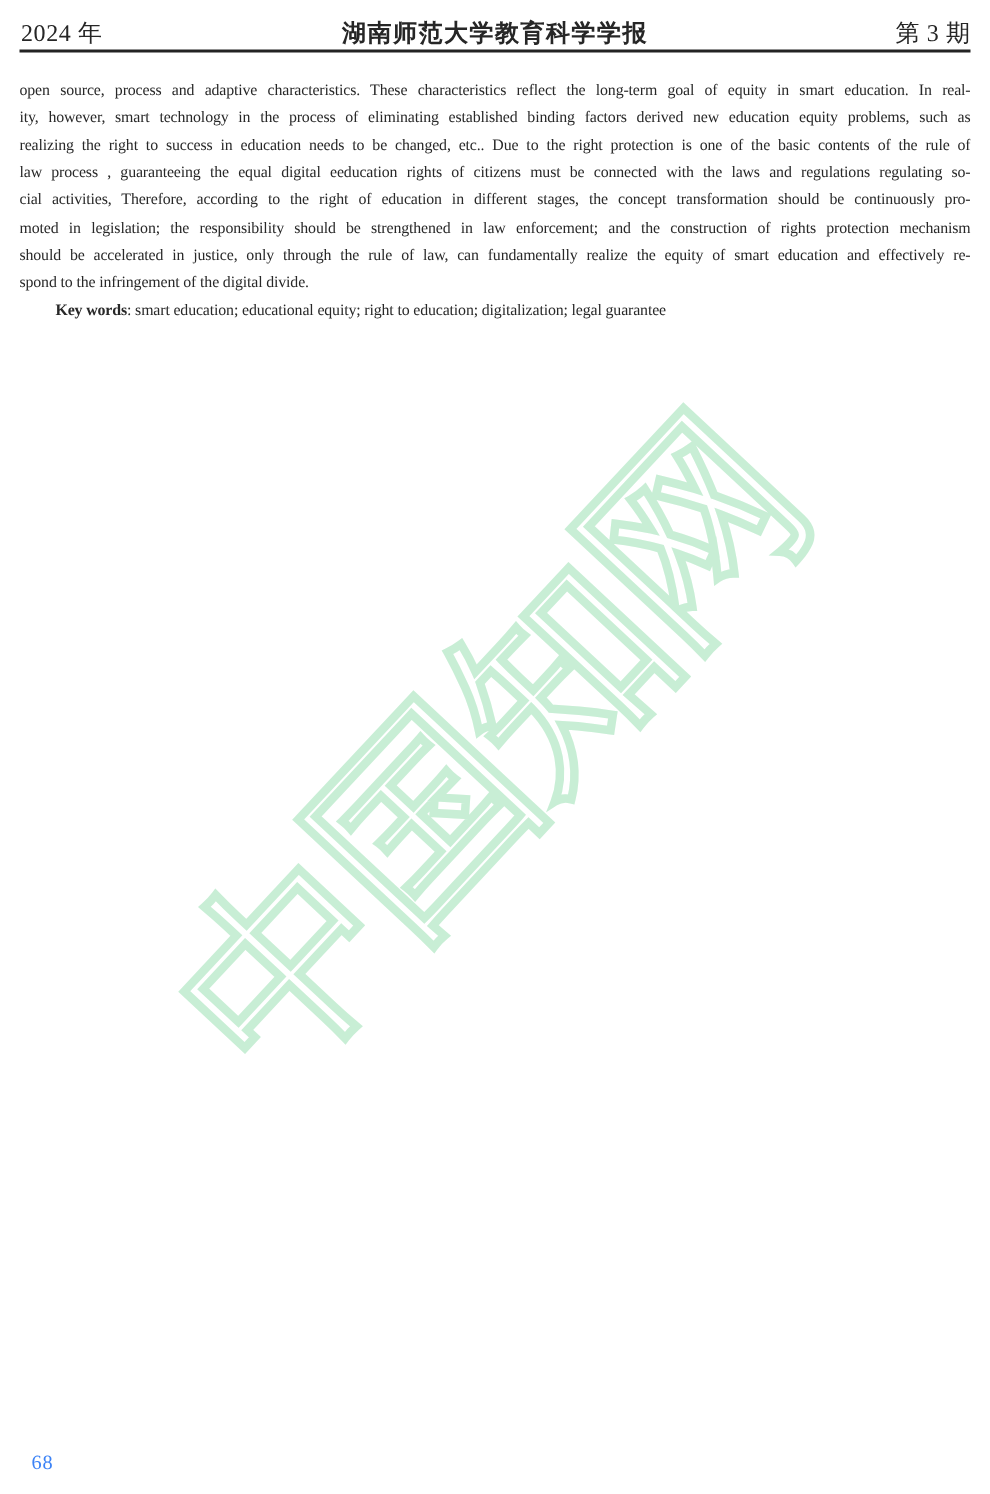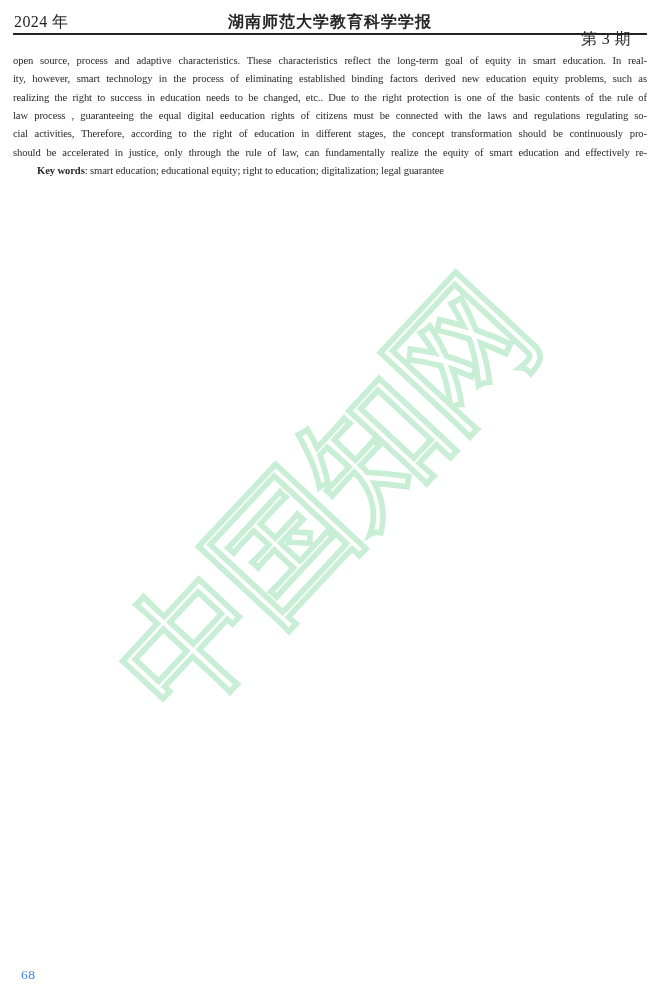--- a/index.html
+++ b/index.html
@@ -12,21 +12,21 @@
     overflow: hidden;
   }
   .header {
     position: absolute;
     top: 10px; left: 13px; right: 13px;
     height: 20px;
     font-size: 16px;
   }
   .header-year { position: absolute; left: 1px; top: 2px; letter-spacing: 0.4px; }
   .header-title { position: absolute; left: 0; right: 0; top: 2px; text-align: center; letter-spacing: 1px; font-weight: bold; }
-  .header-issue { position: absolute; right: 16px; top: 2px; letter-spacing: 0.4px; margin-top: 17px; }
+  .header-issue { position: absolute; right: 0; top: 2px; letter-spacing: 0.4px; }
   .header-rule {
     position: absolute;
     top: 33px; left: 13px;
     width: 634px; height: 1.5px;
     background: #232323;
   }
   .abstract {
     position: absolute;
     top: 52px; left: 13px;
     width: 634px;
@@ -87,21 +87,23 @@
   <span class="header-issue">第 3 期</span>
 </div>
 <div class="header-rule"></div>
 
 <div class="abstract">
   <div class="line">open source, process and adaptive characteristics. These characteristics reflect the long-term goal of equity in smart education. In real-</div>
   <div class="line">ity, however, smart technology in the process of eliminating established binding factors derived new education equity problems, such as</div>
   <div class="line">realizing the right to success in education needs to be changed, etc.. Due to the right protection is one of the basic contents of the rule of</div>
   <div class="line">law process , guaranteeing the equal digital eeducation rights of citizens must be connected with the laws and regulations regulating so-</div>
   <div class="line">cial activities, Therefore, according to the right of education in different stages, the concept transformation should be continuously pro-</div>
+  <div class="line">moted in legislation; the responsibility should be strengthened in law enforcement; and the construction of rights protection mechanism</div>
   <div class="line">should be accelerated in justice, only through the rule of law, can fundamentally realize the equity of smart education and effectively re-</div>
+  <div class="line last">spond to the infringement of the digital divide.</div>
   <div class="keywords-line">
     <span class="keywords-label">Key words</span><span>: </span><span>smart education; educational equity; right to education; digitalization; legal guarantee</span>
   </div>
 </div>
 
 <div class="watermark">中国知网</div>
 
 <div class="page-number">68</div>
 
 </body></html>

